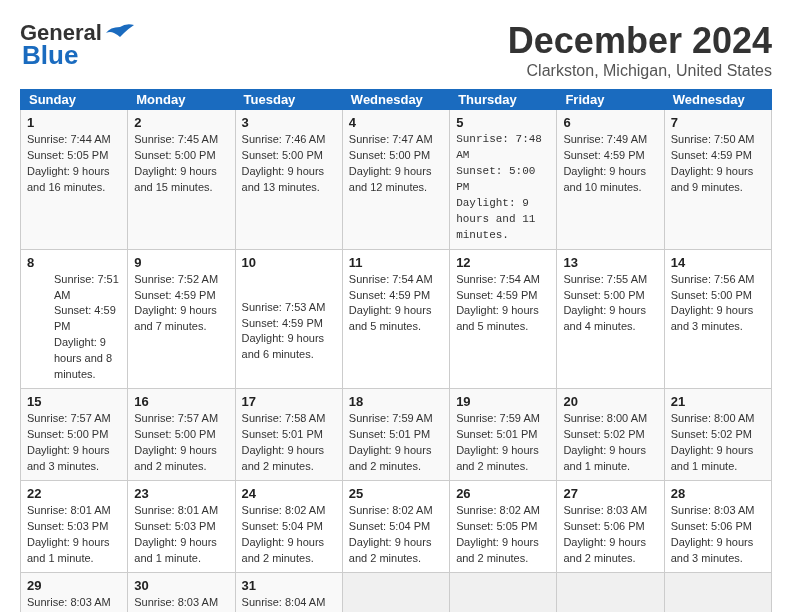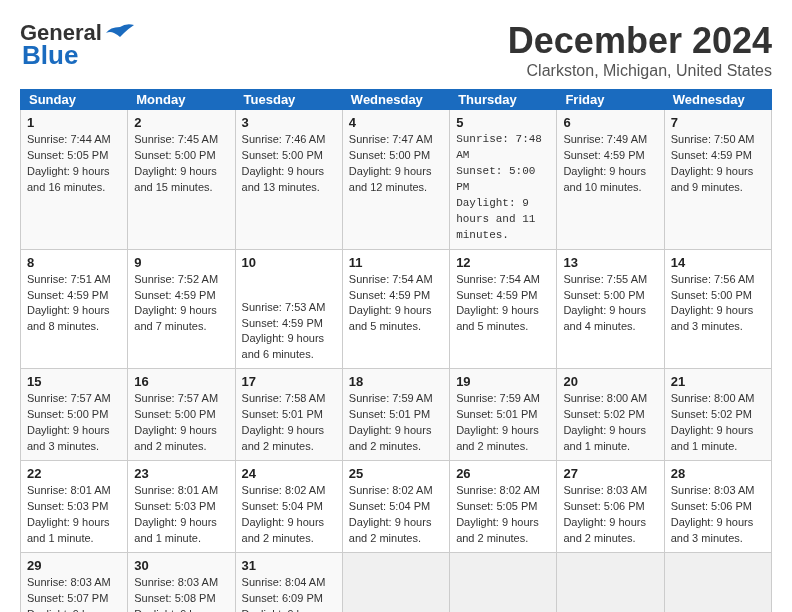--- a/index.html
+++ b/index.html
@@ -146,21 +146,21 @@
         <td>
           <span class="day-number">7</span>
           <div class="day-info" style="white-space: pre-line;">Sunrise: 7:50 AM
 Sunset: 4:59 PM
 Daylight: 9 hours and 9 minutes.</div>
         </td>
       </tr>
       <tr>
         <td>
           <span class="day-number">8</span>
-          <div class="day-info" style="white-space: pre-line;">Sunrise: 7:51 AM
+          <div class="day-info" style="white-space: pre-line; margin-left: 27px;">Sunrise: 7:51 AM
 Sunset: 4:59 PM
 Daylight: 9 hours and 8 minutes.</div>
         </td>
         <td>
           <span class="day-number">9</span>
           <div class="day-info" style="white-space: pre-line;">Sunrise: 7:52 AM
 Sunset: 4:59 PM
 Daylight: 9 hours and 7 minutes.</div>
         </td>
         <td>

